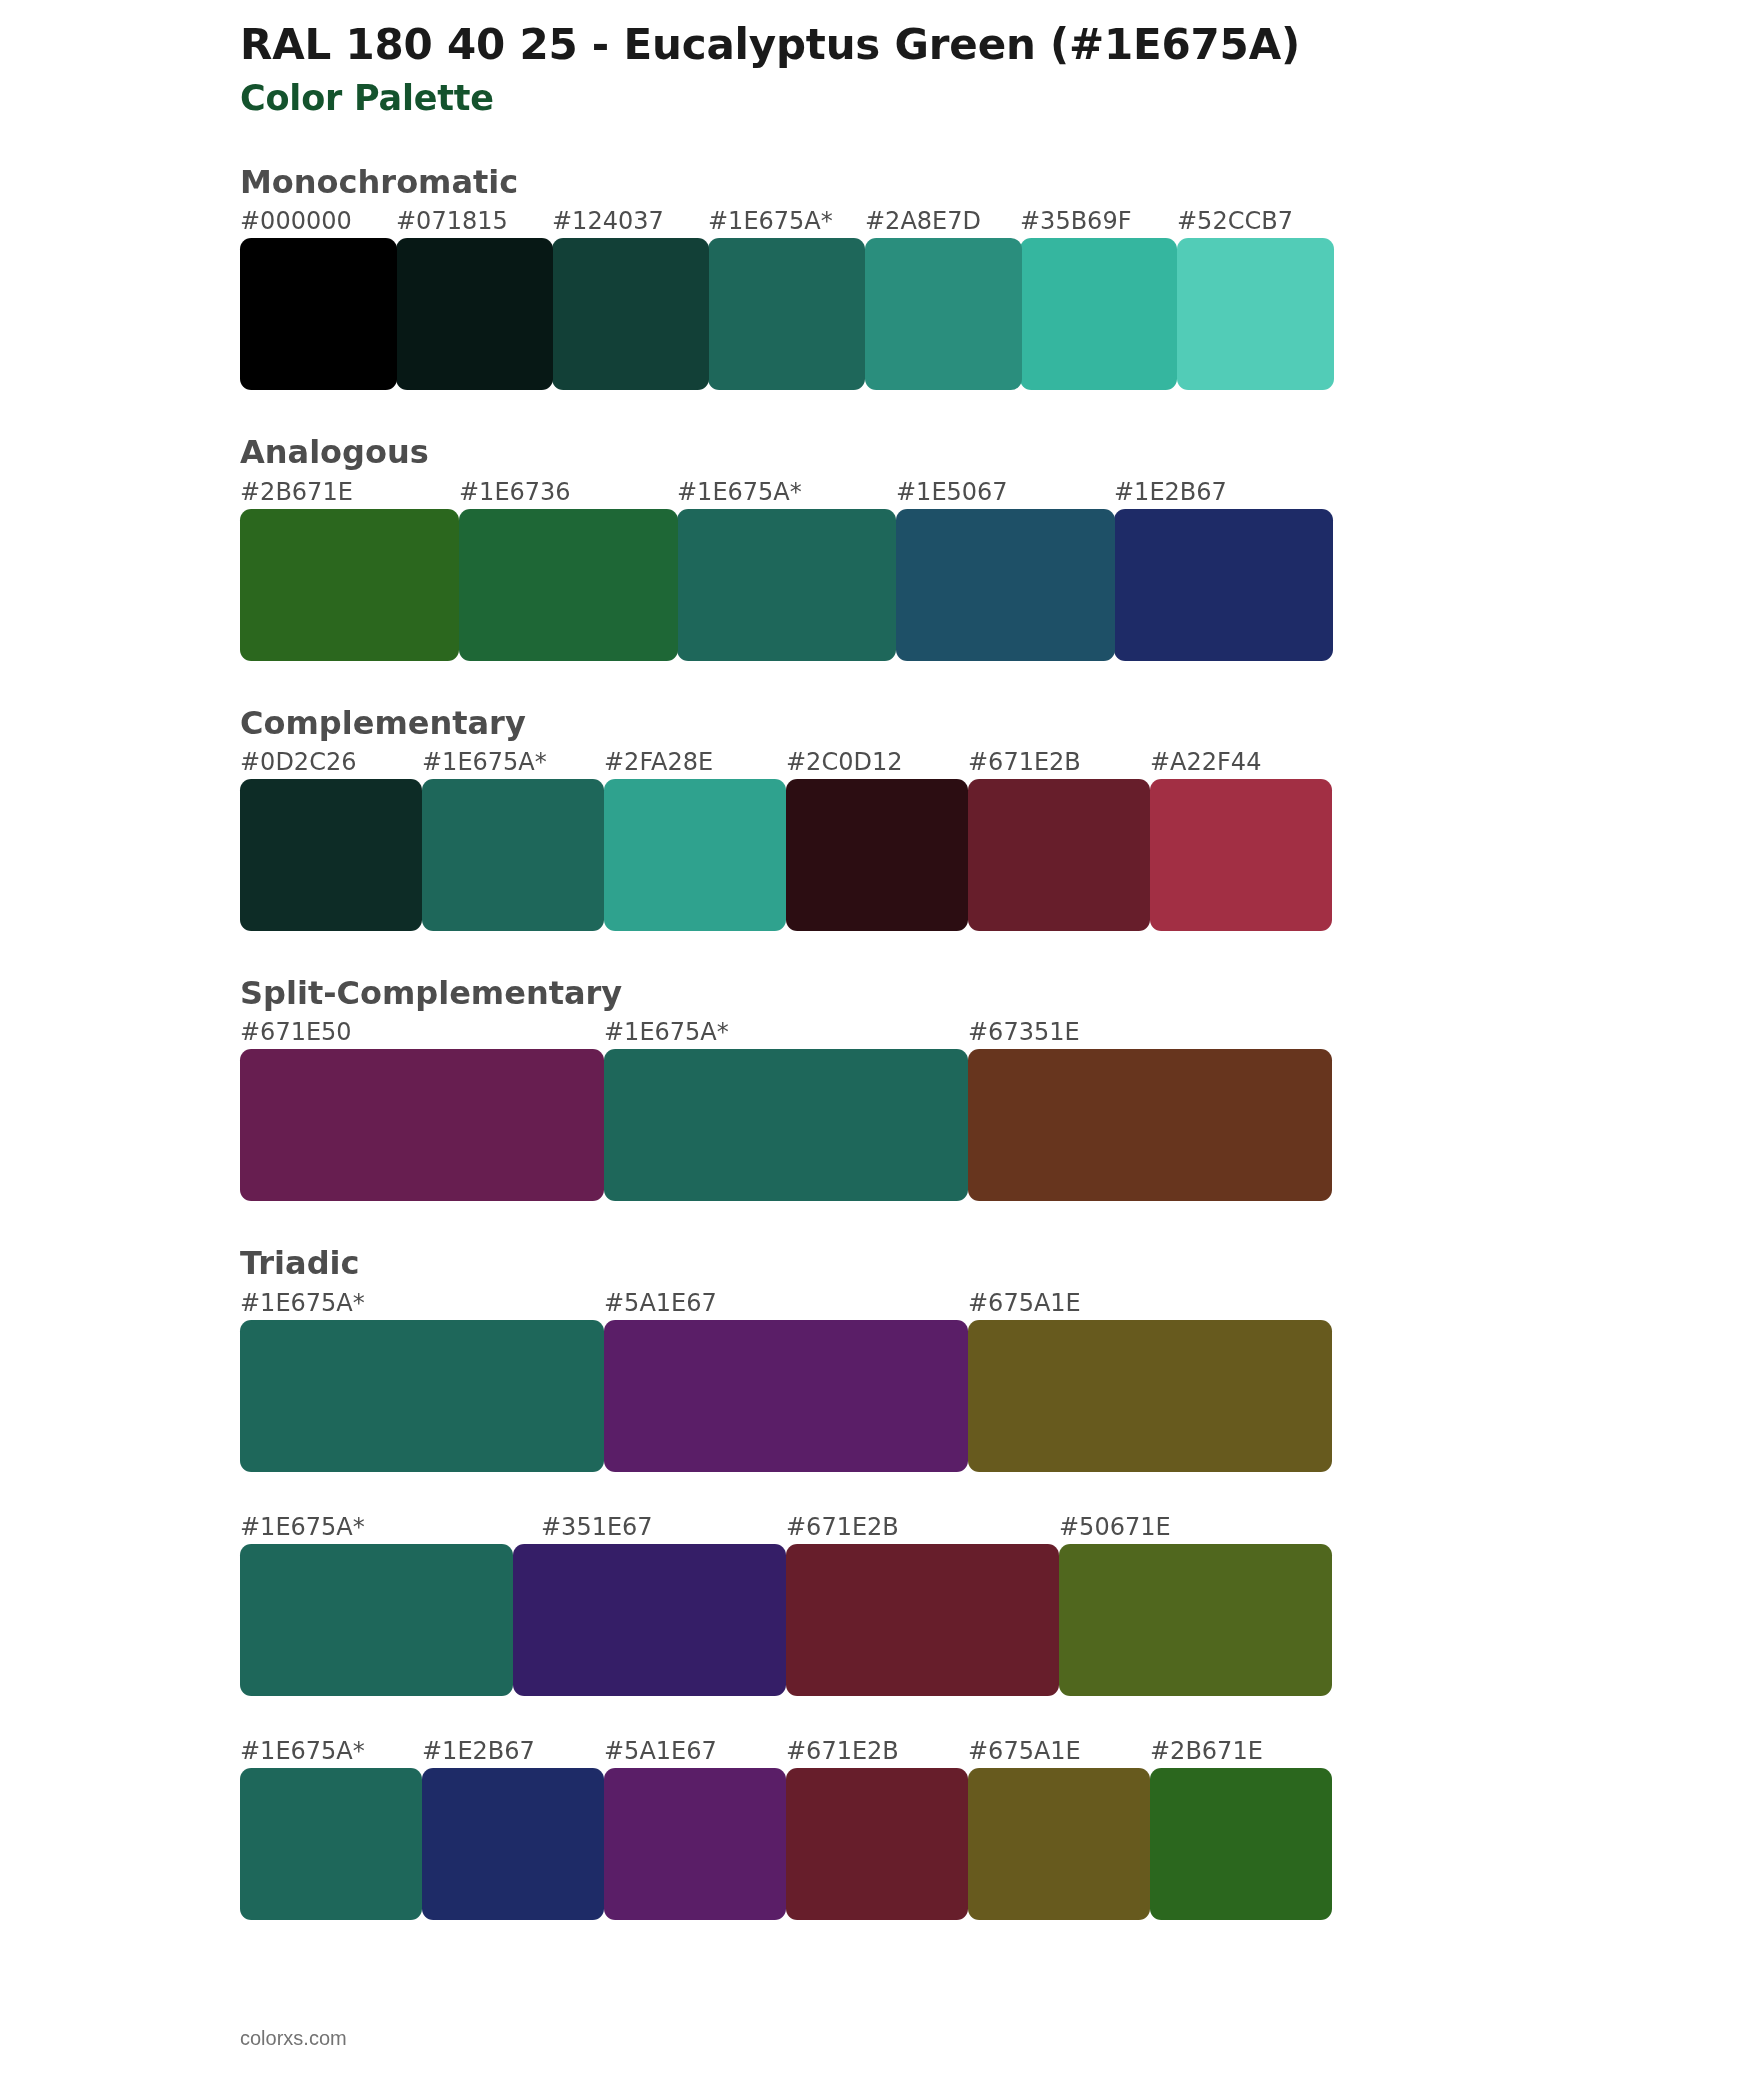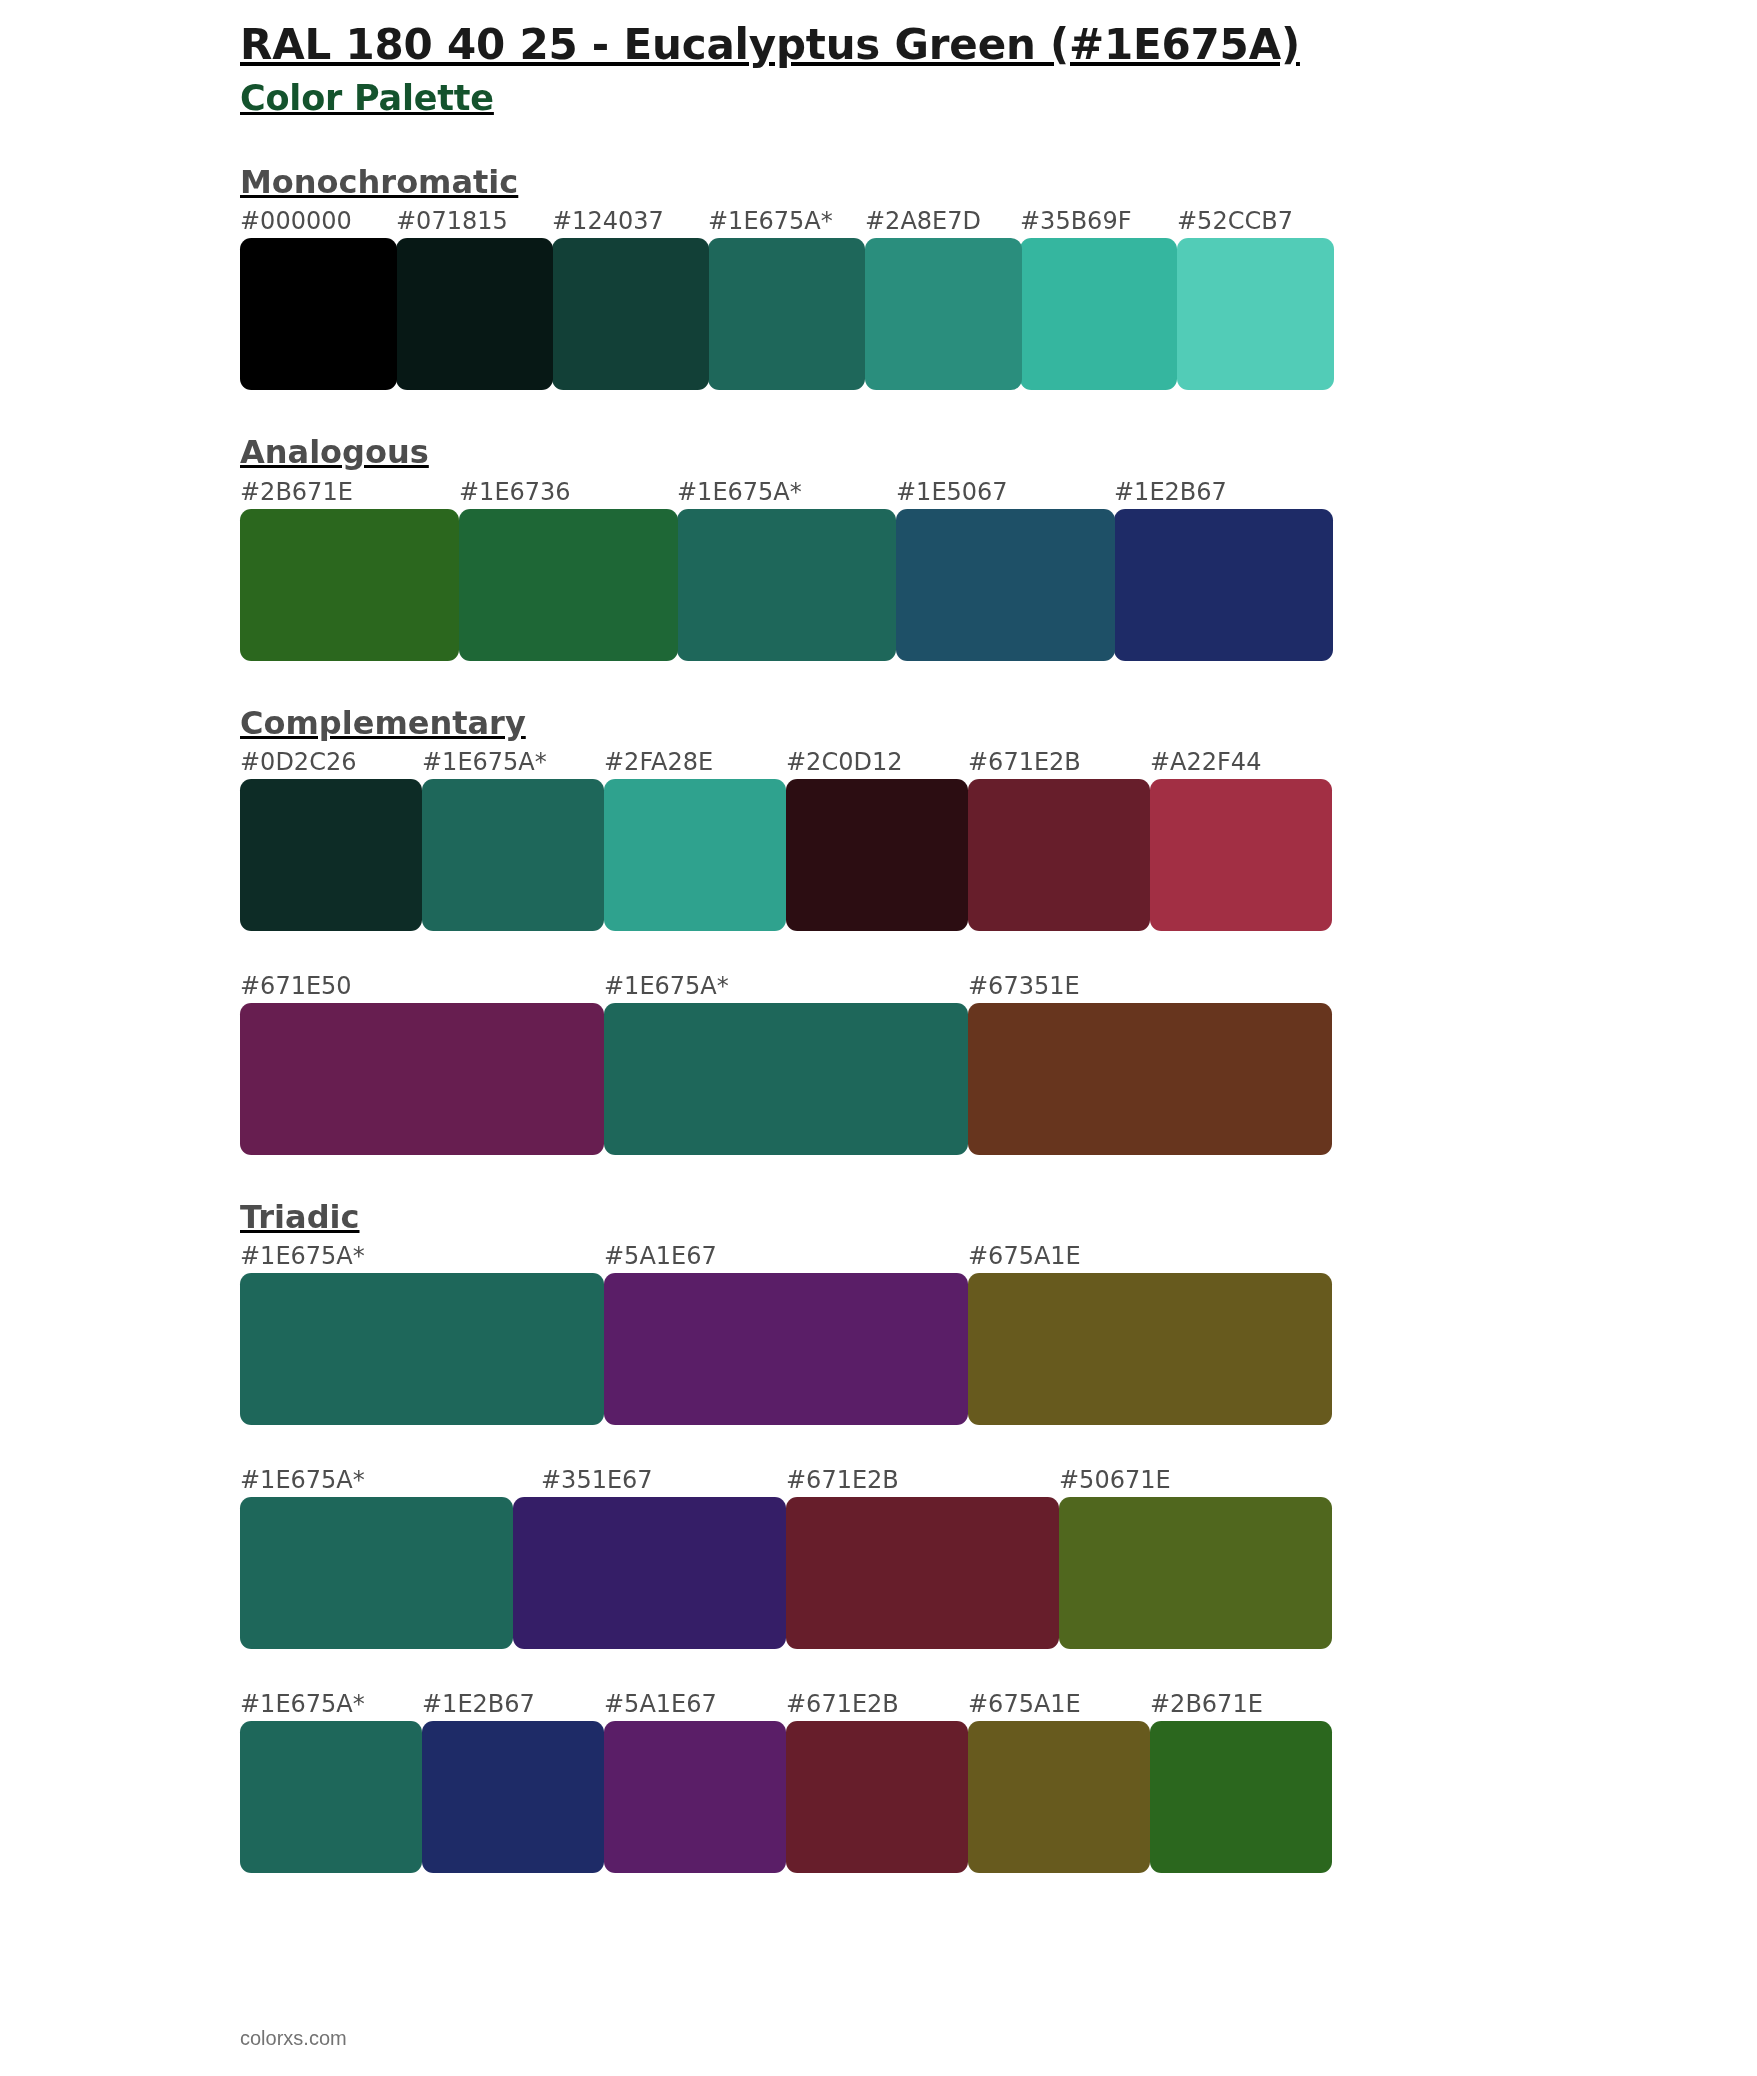--- a/index.html
+++ b/index.html
@@ -13,21 +13,20 @@
     font-family: "DejaVu Sans", sans-serif;
     -webkit-font-smoothing: antialiased;
   }
   .page {
     position: relative;
     width: 1739px;
     height: 2077px;
     box-sizing: border-box;
     padding: 0 0 0 0;
     overflow: hidden;
-    text-decoration: underline;
   }
   .header {
     padding: 21px 0 0 240px;
   }
   .title {
     font-size: 42px;
     font-weight: 700;
     color: #1a1a1a;
     letter-spacing: -0.2px;
     line-height: 1.12;
@@ -158,20 +157,21 @@
           <div class="swatch" title="#0D2C26" style="left: 0px; width: 182px; background: rgb(13, 44, 38); z-index: 6;"></div>
           <div class="swatch" title="#1E675A*" style="left: 182px; width: 182px; background: rgb(30, 103, 90); z-index: 5;"></div>
           <div class="swatch" title="#2FA28E" style="left: 364px; width: 182px; background: rgb(47, 162, 142); z-index: 4;"></div>
           <div class="swatch" title="#2C0D12" style="left: 546px; width: 182px; background: rgb(44, 13, 18); z-index: 3;"></div>
           <div class="swatch" title="#671E2B" style="left: 728px; width: 182px; background: rgb(103, 30, 43); z-index: 2;"></div>
           <div class="swatch" title="#A22F44" style="left: 910px; width: 182px; background: rgb(162, 47, 68); z-index: 1;"></div>
         </div>
       </div>
       <div class="sec-gap"></div>
       <div class="section">
+        <div class="section-title">Split-Complementary</div>
         <div class="labels">
           <span class="label" style="left: 0px;">#671E50</span>
           <span class="label" style="left: 364px;">#1E675A*</span>
           <span class="label" style="left: 728px;">#67351E</span>
         </div>
         <div class="swatches">
           <div class="swatch" title="#671E50" style="left: 0px; width: 364px; background: rgb(103, 30, 80); z-index: 3;"></div>
           <div class="swatch" title="#1E675A*" style="left: 364px; width: 364px; background: rgb(30, 103, 90); z-index: 2;"></div>
           <div class="swatch" title="#67351E" style="left: 728px; width: 364px; background: rgb(103, 53, 30); z-index: 1;"></div>
         </div>

